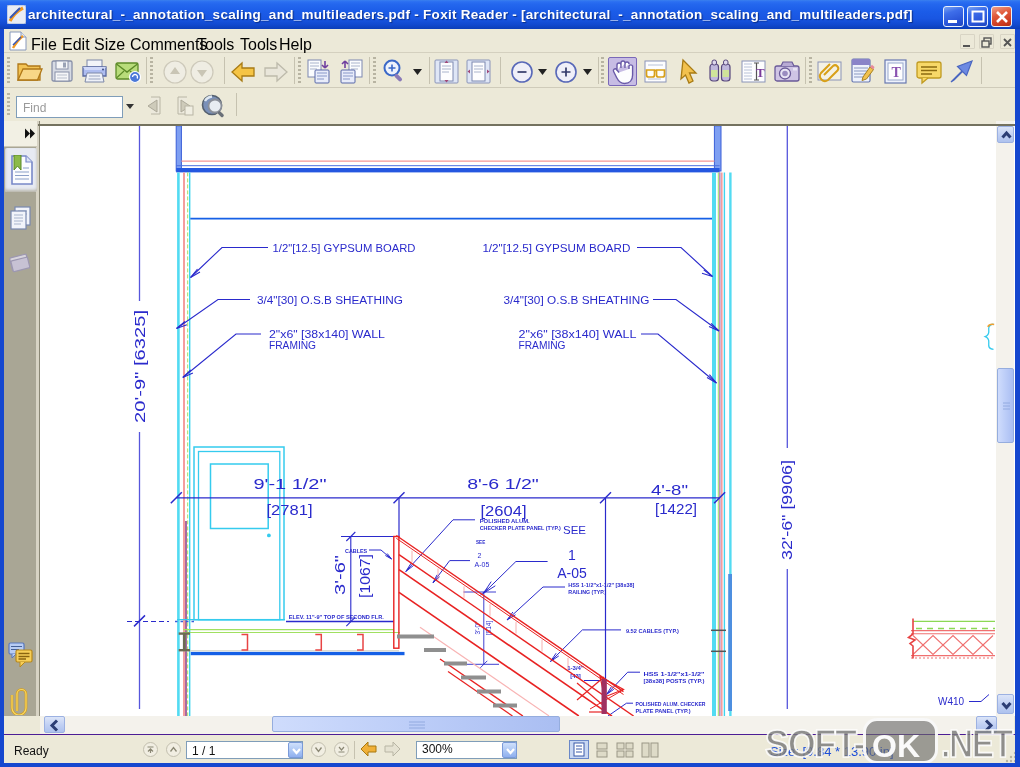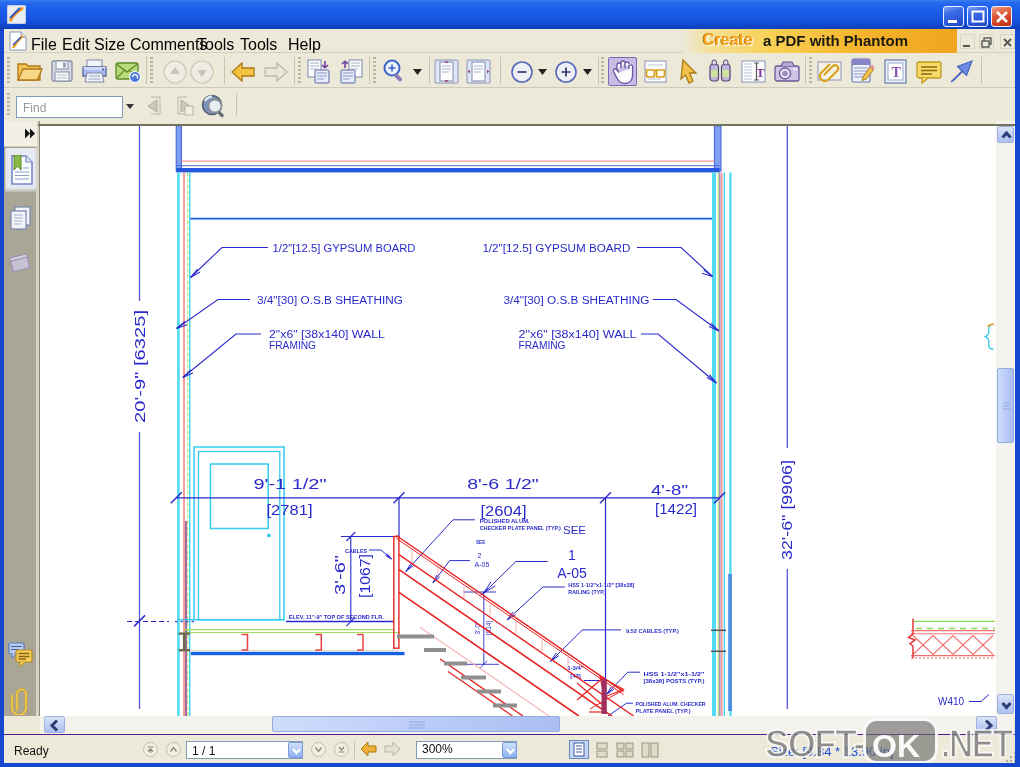--- a/index.html
+++ b/index.html
@@ -46,20 +46,21 @@
 .combo{background:#fff;border:1px solid #7f9db9}
 .cbtn{background:linear-gradient(180deg,#cfe0fb 0%,#a8c4f4 60%,#8fb0ee 100%);border:1px solid #7a9ad8;border-radius:2px}
 </style></head><body>
 <div id="win">
 <div class="abs" id="title">
  <svg class="abs" style="left:7px;top:5px" width="19" height="19" viewBox="0 0 19 19">
         <rect x="0" y="0" width="19" height="19" rx="2" fill="#e8ecf4" stroke="#9db0d8"></rect>
         <path d="M3 16 C6 10 10 6 16 3" stroke="#f49a20" stroke-width="3.2" fill="none"></path>
         <path d="M3 13 C7 9 9 7 13 3" stroke="#3558b8" stroke-width="2" fill="none"></path>
       </svg>
+ <div class="abs txt">architectural_-_annotation_scaling_and_multileaders.pdf - Foxit Reader - [architectural_-_annotation_scaling_and_multileaders.pdf]</div>
  <div class="abs tbtn" style="left:943px">
         <svg width="21" height="21">
           <rect x="4" y="13" width="9" height="3" fill="#fff"></rect>
         </svg>
       </div>
  <div class="abs tbtn" style="left:967px">
         <svg width="21" height="21">
           <rect x="4.5" y="4.5" width="11" height="10" fill="none" stroke="#fff" stroke-width="2"></rect>
         </svg>
       </div>
@@ -75,25 +76,21 @@
         <path d="M12 1 L12 6 L17 6" fill="#dde4f0" stroke="#8899bb"></path>
         <path d="M4 17 C7 12 10 8 14 5" stroke="#f49a20" stroke-width="2.4" fill="none"></path>
         <path d="M4 14 C7 11 9 9 12 6" stroke="#3558b8" stroke-width="1.5" fill="none"></path>
       </svg>
  <div class="abs mi" style="left:31px">File</div>
  <div class="abs mi" style="left:62px">Edit</div>
  <div class="abs mi" style="left:94px">Size</div>
  <div class="abs mi" style="left:130px">Comments</div>
  <div class="abs mi" style="left:197px">Tools</div>
  <div class="abs mi" style="left:240px">Tools</div>
- <div class="abs mi" style="left:288px">Help</div>
- <div class="abs" id="ad">
-        <div class="abs c">Create</div>
-        <div class="abs r">a PDF with Phantom</div>
-      </div>
+ <div class="abs mi" style="left:279px">Help</div>
  <div class="abs mdib" style="left:960px"><svg width="13" height="13">
           <rect x="2" y="9" width="7" height="2" fill="#555"></rect>
         </svg></div>
  <div class="abs mdib" style="left:979px"><svg width="13" height="13">
           <rect x="4" y="2" width="7" height="6" fill="none" stroke="#555" stroke-width="1.4"></rect>
           <rect x="2" y="5" width="7" height="6" fill="#ECE9D8" stroke="#555" stroke-width="1.4"></rect>
         </svg></div>
  <div class="abs mdib" style="left:1000px"><svg width="13" height="13">
           <path d="M3 3 L10 10 M10 3 L3 10" stroke="#555" stroke-width="1.8"></path>
         </svg></div>

